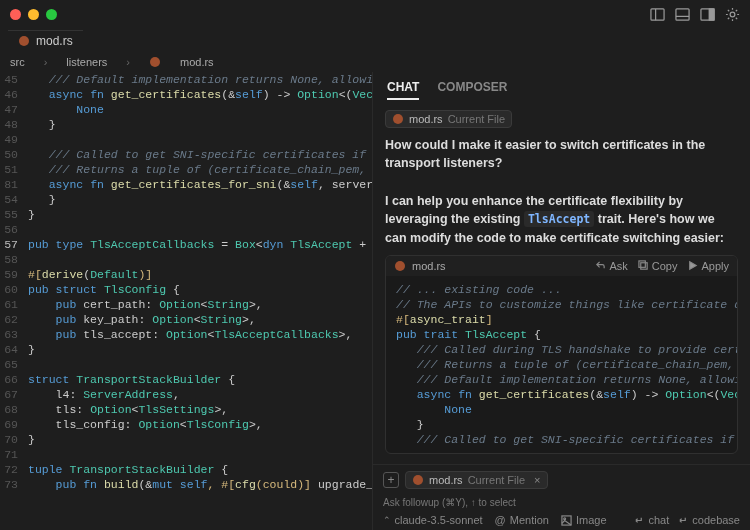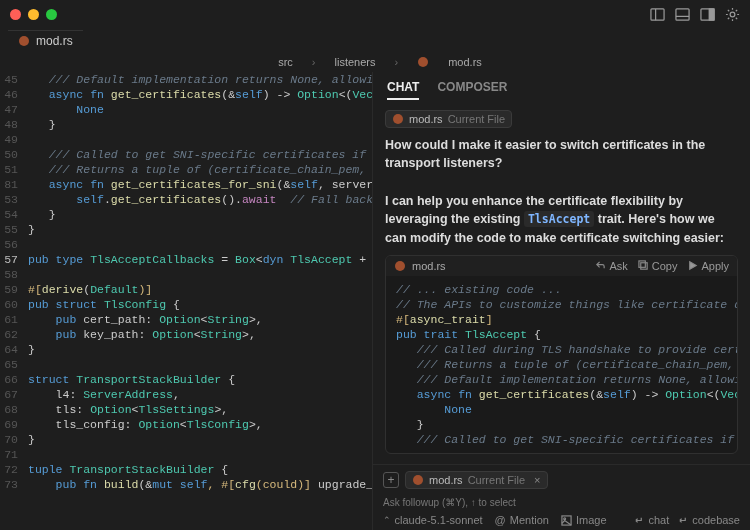--- a/index.html
+++ b/index.html
@@ -24,21 +24,21 @@
   .filetab-row { height: 24px; display: flex; align-items: center; padding-left: 8px; background:#1e1e1e; }
   .filetab {
     display: flex; align-items: center; gap: 6px; padding: 3px 10px;
     background: #1e1e1e; border-top: 1px solid #333;
     font-size: 12px; color: #ccc;
   }
   .rust-ico { width: 12px; height: 12px; }
   
   .breadcrumb {
     height: 20px; display:flex; align-items:center; gap:19px;
-    padding-left: 10px; font-size: 11px; color: #aaa; justify-content: center;
+    padding-left: 10px; font-size: 11px; color: #aaa;
   }
   .bc-sep { color: #666; }
   
   .split { display: flex; height: calc(530px - 72px); }
   .editor { width: 372px; overflow: hidden; position:relative; }
   .chat { width: 378px; border-left: 1px solid #2a2a2a; display:flex; flex-direction:column; }
   
   .code { font-family: Liberation Mono, monospace; font-size: 11.5px; line-height: 15px; }
   .codeline { display:flex; white-space: pre; }
   .ln { width: 28px; text-align: right; color: #555; padding-right: 10px; flex-shrink:0; }
@@ -128,30 +128,30 @@
 
   <div class="editor code" id="editor">
       <div class="codeline"><span class="ln">45</span><span><span>   </span><span class="c-com">/// Default implementation returns None, allowi</span></span></div>
       <div class="codeline"><span class="ln">46</span><span><span>   </span><span class="c-kw2">async fn </span><span class="c-fn">get_certificates</span><span class="c-punc">(&amp;</span><span class="c-self">self</span><span class="c-punc">) -&gt; </span><span class="c-ty">Option</span><span class="c-punc">&lt;(</span><span class="c-ty">Vec</span></span></div>
       <div class="codeline"><span class="ln">47</span><span><span>       </span><span class="c-kw2">None</span></span></div>
       <div class="codeline"><span class="ln">48</span><span><span>   }</span></span></div>
       <div class="codeline"><span class="ln">49</span><span><span></span></span></div>
       <div class="codeline"><span class="ln">50</span><span><span>   </span><span class="c-com">/// Called to get SNI-specific certificates if</span></span></div>
       <div class="codeline"><span class="ln">51</span><span><span>   </span><span class="c-com">/// Returns a tuple of (certificate_chain_pem,</span></span></div>
       <div class="codeline"><span class="ln">81</span><span><span>   </span><span class="c-kw2">async fn </span><span class="c-fn">get_certificates_for_sni</span><span class="c-punc">(&amp;</span><span class="c-self">self</span><span class="c-punc">, server</span></span></div>
-      <div class="codeline"><span class="ln">53</span><span><span>       </span><span class="c-self">self</span><span class="c-punc">.</span><span class="c-fn">get_certificates</span><span class="c-punc">().</span><span class="c-kw">await</span><span class="c-com">  // Fall back</span></span></div>
       <div class="codeline"><span class="ln">54</span><span><span>   }</span></span></div>
       <div class="codeline"><span class="ln">55</span><span><span>}</span></span></div>
       <div class="codeline"><span class="ln">56</span><span><span></span></span></div>
       <div class="codeline"><span class="ln ln-cur">57</span><span><span class="c-kw2">pub type </span><span class="c-ty">TlsAcceptCallbacks</span><span class="c-punc"> = </span><span class="c-ty">Box</span><span class="c-punc">&lt;</span><span class="c-kw2">dyn </span><span class="c-ty">TlsAccept</span><span class="c-punc"> + </span></span></div>
       <div class="codeline"><span class="ln">58</span><span><span></span></span></div>
       <div class="codeline"><span class="ln">59</span><span><span class="c-attr">#[</span><span class="c-fn">derive</span><span class="c-punc">(</span><span class="c-ty">Default</span><span class="c-attr">)]</span></span></div>
       <div class="codeline"><span class="ln">60</span><span><span class="c-kw2">pub struct </span><span class="c-ty">TlsConfig</span><span class="c-punc"> {</span></span></div>
       <div class="codeline"><span class="ln">61</span><span><span>    </span><span class="c-kw2">pub </span><span>cert_path</span><span class="c-punc">: </span><span class="c-ty">Option</span><span class="c-punc">&lt;</span><span class="c-ty">String</span><span class="c-punc">&gt;,</span></span></div>
       <div class="codeline"><span class="ln">62</span><span><span>    </span><span class="c-kw2">pub </span><span>key_path</span><span class="c-punc">: </span><span class="c-ty">Option</span><span class="c-punc">&lt;</span><span class="c-ty">String</span><span class="c-punc">&gt;,</span></span></div>
+      <div class="codeline"><span class="ln">63</span><span><span>    </span><span class="c-kw2">pub </span><span>tls_accept</span><span class="c-punc">: </span><span class="c-ty">Option</span><span class="c-punc">&lt;</span><span class="c-ty">TlsAcceptCallbacks</span><span class="c-punc">&gt;,</span></span></div>
       <div class="codeline"><span class="ln">64</span><span><span>}</span></span></div>
       <div class="codeline"><span class="ln">65</span><span><span></span></span></div>
       <div class="codeline"><span class="ln">66</span><span><span class="c-kw2">struct </span><span class="c-ty">TransportStackBuilder</span><span class="c-punc"> {</span></span></div>
       <div class="codeline"><span class="ln">67</span><span><span>    l4: </span><span class="c-ty">ServerAddress</span><span class="c-punc">,</span></span></div>
       <div class="codeline"><span class="ln">68</span><span><span>    tls: </span><span class="c-ty">Option</span><span class="c-punc">&lt;</span><span class="c-ty">TlsSettings</span><span class="c-punc">&gt;,</span></span></div>
       <div class="codeline"><span class="ln">69</span><span><span>    tls_config: </span><span class="c-ty">Option</span><span class="c-punc">&lt;</span><span class="c-ty">TlsConfig</span><span class="c-punc">&gt;,</span></span></div>
       <div class="codeline"><span class="ln">70</span><span><span>}</span></span></div>
       <div class="codeline"><span class="ln">71</span><span><span></span></span></div>
       <div class="codeline"><span class="ln">72</span><span><span class="c-kw2">tuple </span><span class="c-ty">TransportStackBuilder</span><span class="c-punc"> {</span></span></div>
       <div class="codeline"><span class="ln">73</span><span><span>    </span><span class="c-kw2">pub fn </span><span class="c-fn">build</span><span class="c-punc">(&amp;</span><span class="c-kw2">mut </span><span class="c-self">self</span><span class="c-attr">, #[</span><span class="c-fn">cfg</span><span class="c-attr">(could)] </span><span>upgrade_l</span></span></div>
@@ -232,21 +232,21 @@
             </svg>
           <span>mod.rs</span>
           <span style="color:#777">Current File</span>
           <span class="chip-x">×</span>
         </span>
       </div>
       <div class="ci-ph">Ask followup (⌘Y), ↑ to select</div>
       <div class="ci-row3">
         <span class="ci-seg">
             <span style="font-size:9px">⌃</span> 
-            <span>claude-5.1-sonnet</span>
+            <span>claude-3.5-sonnet</span>
           </span>
         <span class="ci-seg">@ <span>Mention</span></span>
         <span class="ci-seg">
             <svg class="sm-ico" viewBox="0 0 12 12">
               <rect x="1" y="1" width="10" height="10"></rect>
               <circle cx="4" cy="4" r="1"></circle>
               <path d="M1 9l3-3 7 5"></path>
             </svg> 
             <span>Image</span>
           </span>

